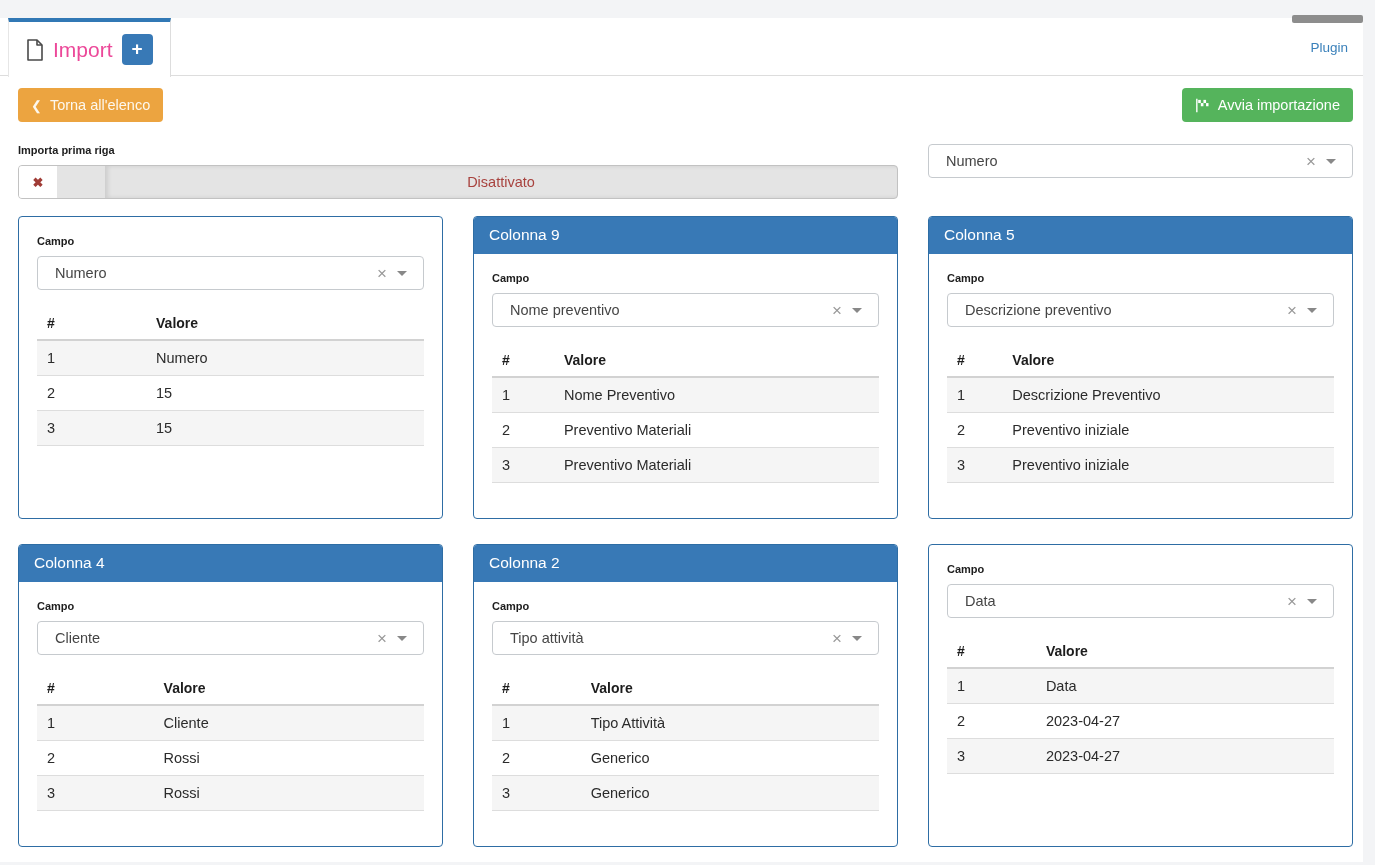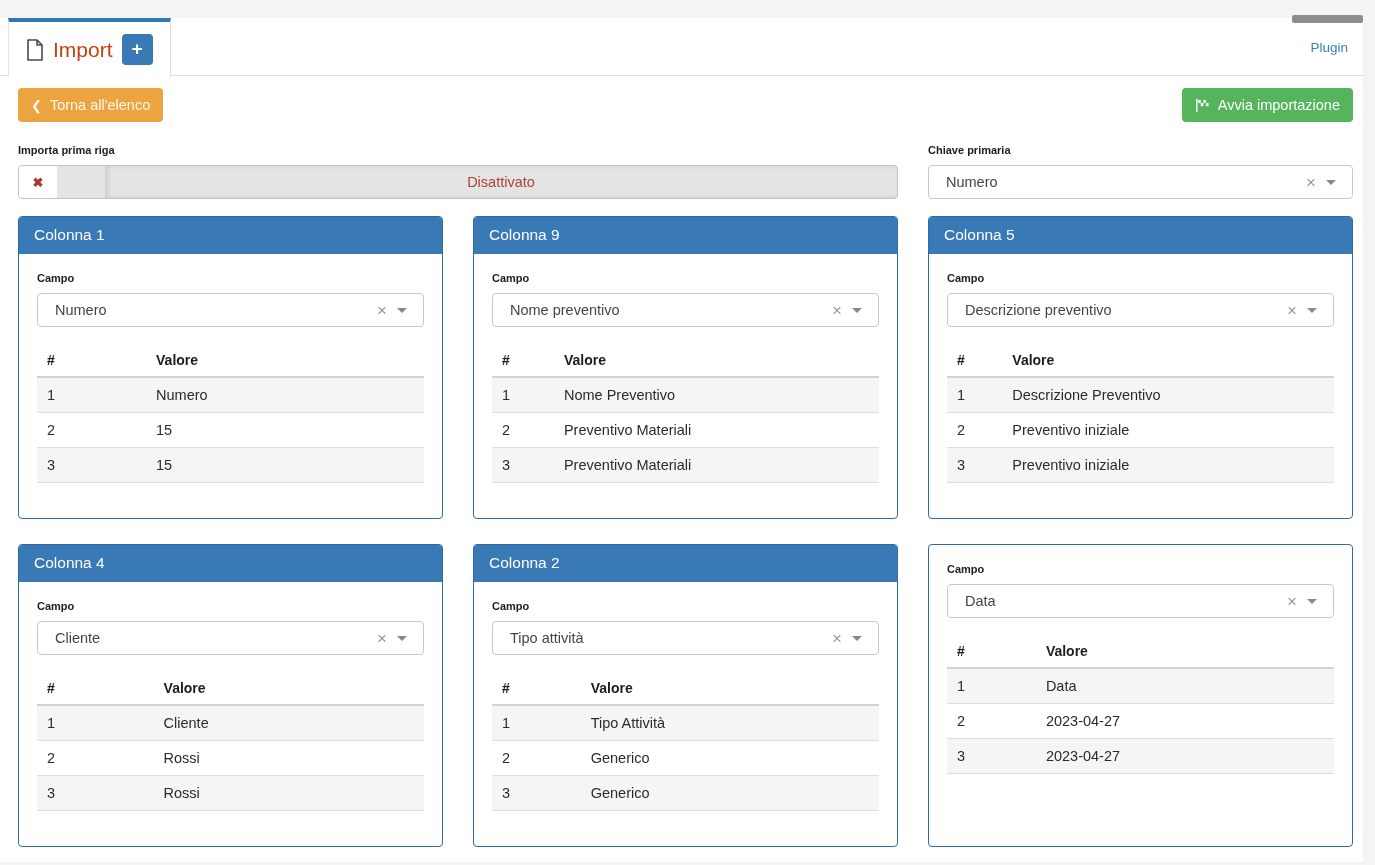--- a/index.html
+++ b/index.html
@@ -21,21 +21,21 @@
   }
   
   .tabbar { position:relative; height:58px; border-bottom:1px solid #ddd; }
   .tab {
     position:absolute; left:8px; top:0; height:59px;
     border-top:4px solid var(--tab-border-blue,#3178b5);
     border-left:1px solid #e6e6e6; border-right:1px solid #ddd;
     background:#fff; display:flex; align-items:center; gap:9px;
     padding:0 17px; z-index:2; cursor:pointer;
   }
-  .tab-label { font-size:21px; color:#c2410c; }
+  .tab-label { font-size:21px; color:#ec4899; }
   .add-btn {
     width:31px; height:31px; background:var(--accent-blue,#2f76b0);
     border:none; border-radius:4px; color:#fff; font-size:19px; font-weight:bold;
     display:flex; align-items:center; justify-content:center; cursor:pointer;
     line-height:1; padding-bottom:2px;
   }
   .plugin-link {
     position:absolute; right:15px; top:50%; transform:translateY(-50%);
     color:var(--link-blue,#3a80ba); font-size:13.5px; text-decoration:none; cursor:pointer;margin-left:19px;
   }
@@ -146,33 +146,31 @@
 
   <div class="settings-row">
     <div class="settings-left">
       <label class="small-label">Importa prima riga</label>
       <div class="toggle">
         <span class="toggle-x">✖</span>
         <span class="toggle-track">Disattivato</span>
       </div>
     </div>
     <div class="settings-right">
-      <label class="small-label">Chiave primaria</label>
       <div class="select">
         <span>Numero</span>
         <span class="clear">×</span>
         <span class="caret"></span>
       </div>
     </div>
   </div>
 
   <div class="cards">
 
     <section class="card">
-      <header class="card-header">Colonna 1</header>
       <div class="card-body">
         <label class="small-label">Campo</label>
         <div class="select">
           <span>Numero</span>
           <span class="clear">×</span>
           <span class="caret"></span>
         </div>
         <table class="vtable">
           <thead>
               <tr>

